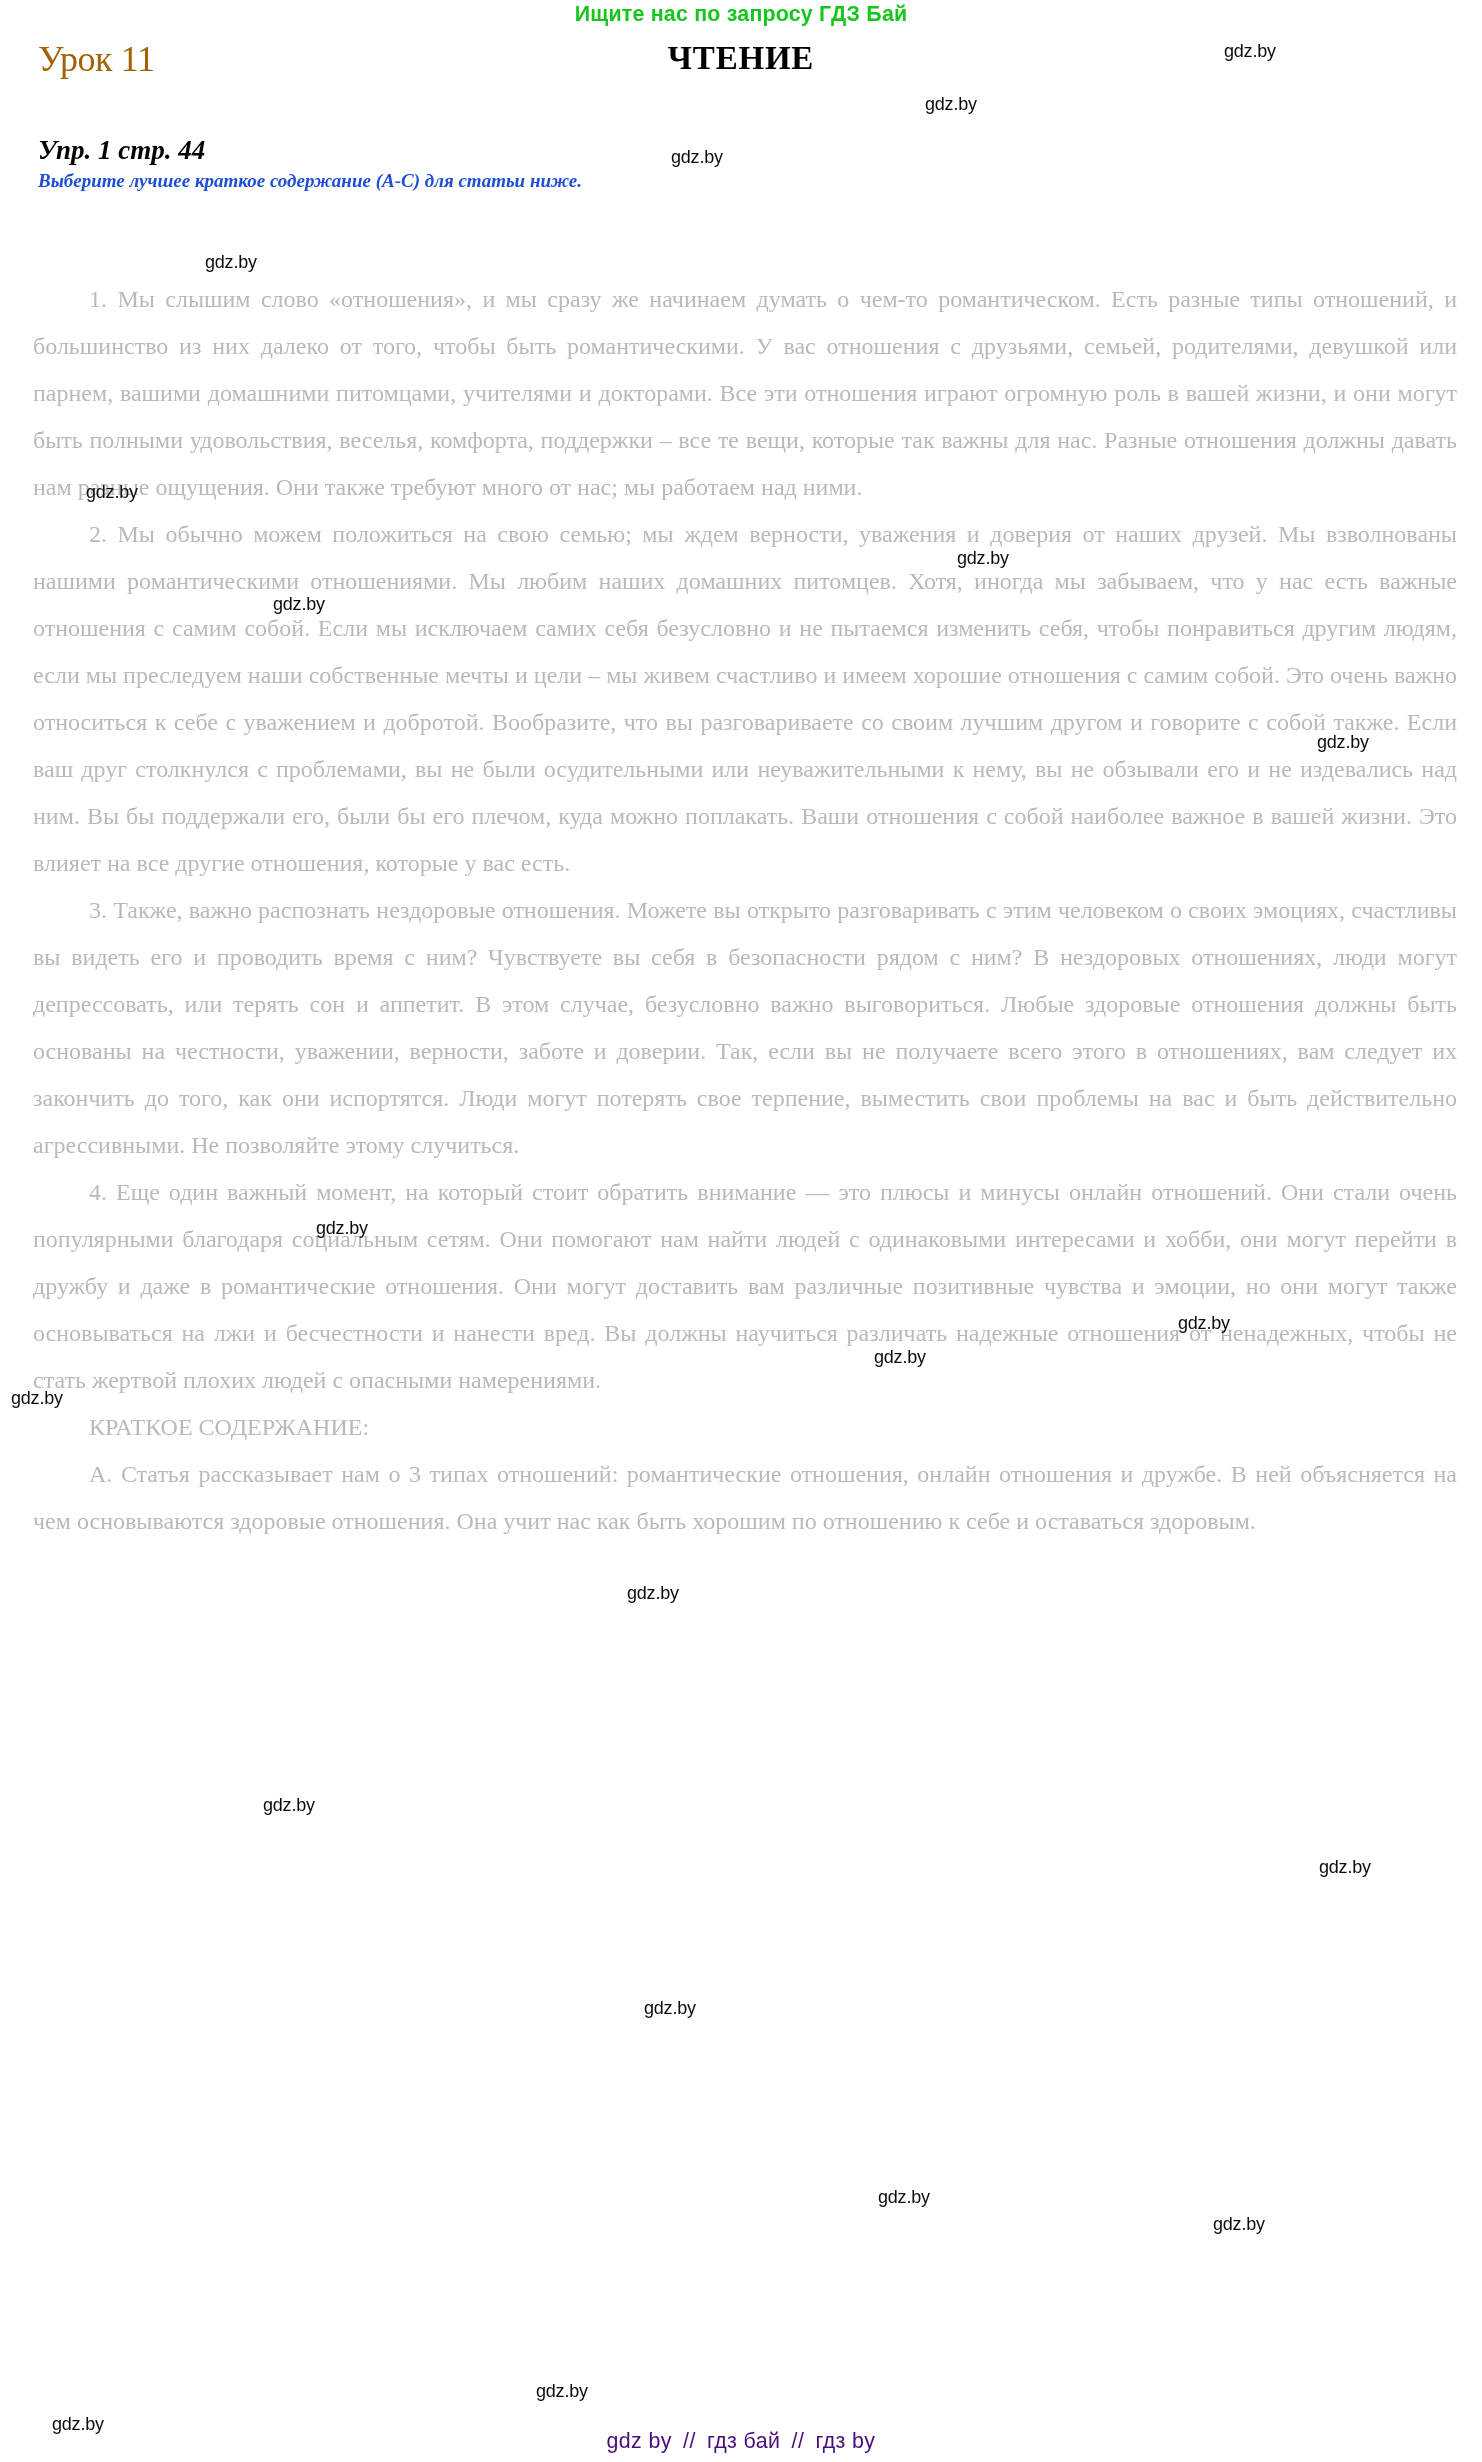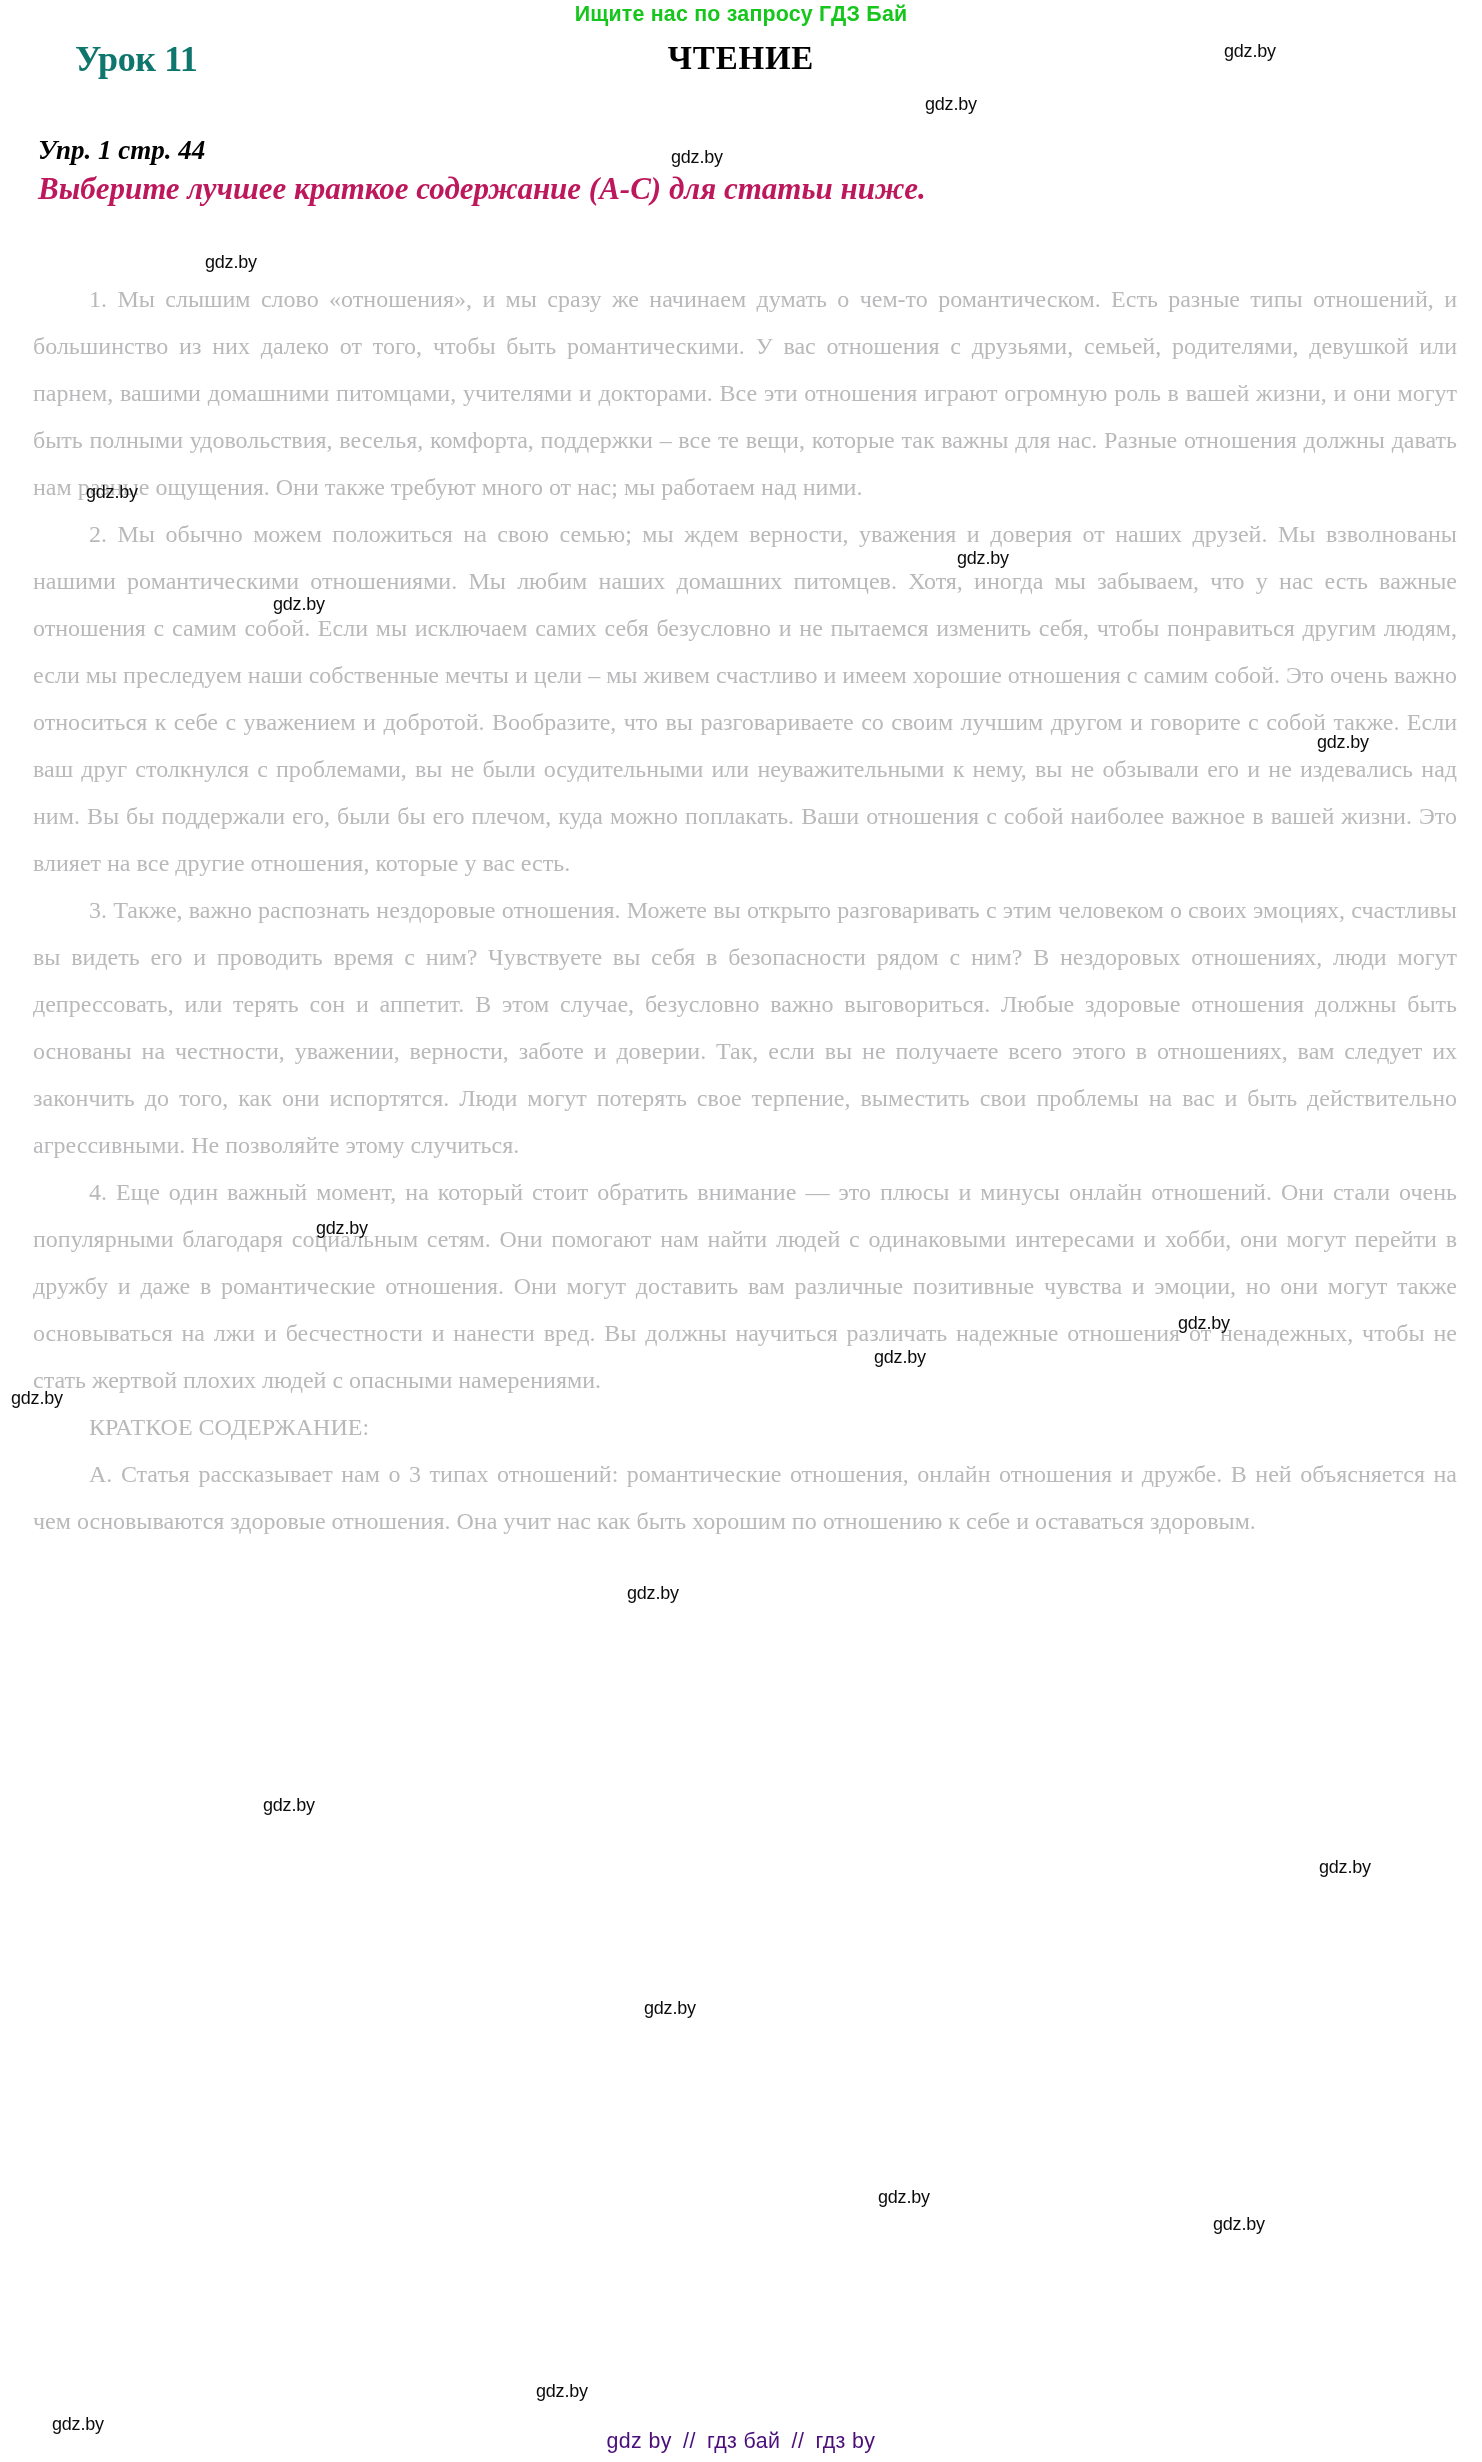--- a/index.html
+++ b/index.html
@@ -44,24 +44,23 @@
     top: 38px;
     left: 0;
     width: 1482px;
     height: 48px;
   }
   .lesson-title {
     position: absolute;
     left: 38px;
     top: 0;
     font-size: 36px;
-    font-weight: bold;
-    color: #0f766e;
+    font-weight: normal;
+    color: #a16207;
     letter-spacing: -0.4px;
-    margin-left: 37px;
   }
   .section-title {
     position: absolute;
     left: 0;
     top: 2px;
     width: 1482px;
     text-align: center;
     font-size: 33px;
     font-weight: bold;
     color: #000000;
@@ -77,24 +76,24 @@
   }
   .ex-number {
     font-size: 27px;
     font-weight: bold;
     font-style: italic;
     color: #000;
     line-height: 1.18;
     margin: 0;
   }
   .ex-task {
-    font-size: 31px;
+    font-size: 19px;
     font-weight: bold;
     font-style: italic;
-    color: #be185d;
+    color: #1d4ed8;
     line-height: 1.2;
     margin: 3.2px 0 0 0;
   }
   .ex-translate {
     font-size: 24.6px;
     font-weight: bold;
     font-style: italic;
     color: #000;
     line-height: 1.2;
     margin: 3.2px 0 0 0;

